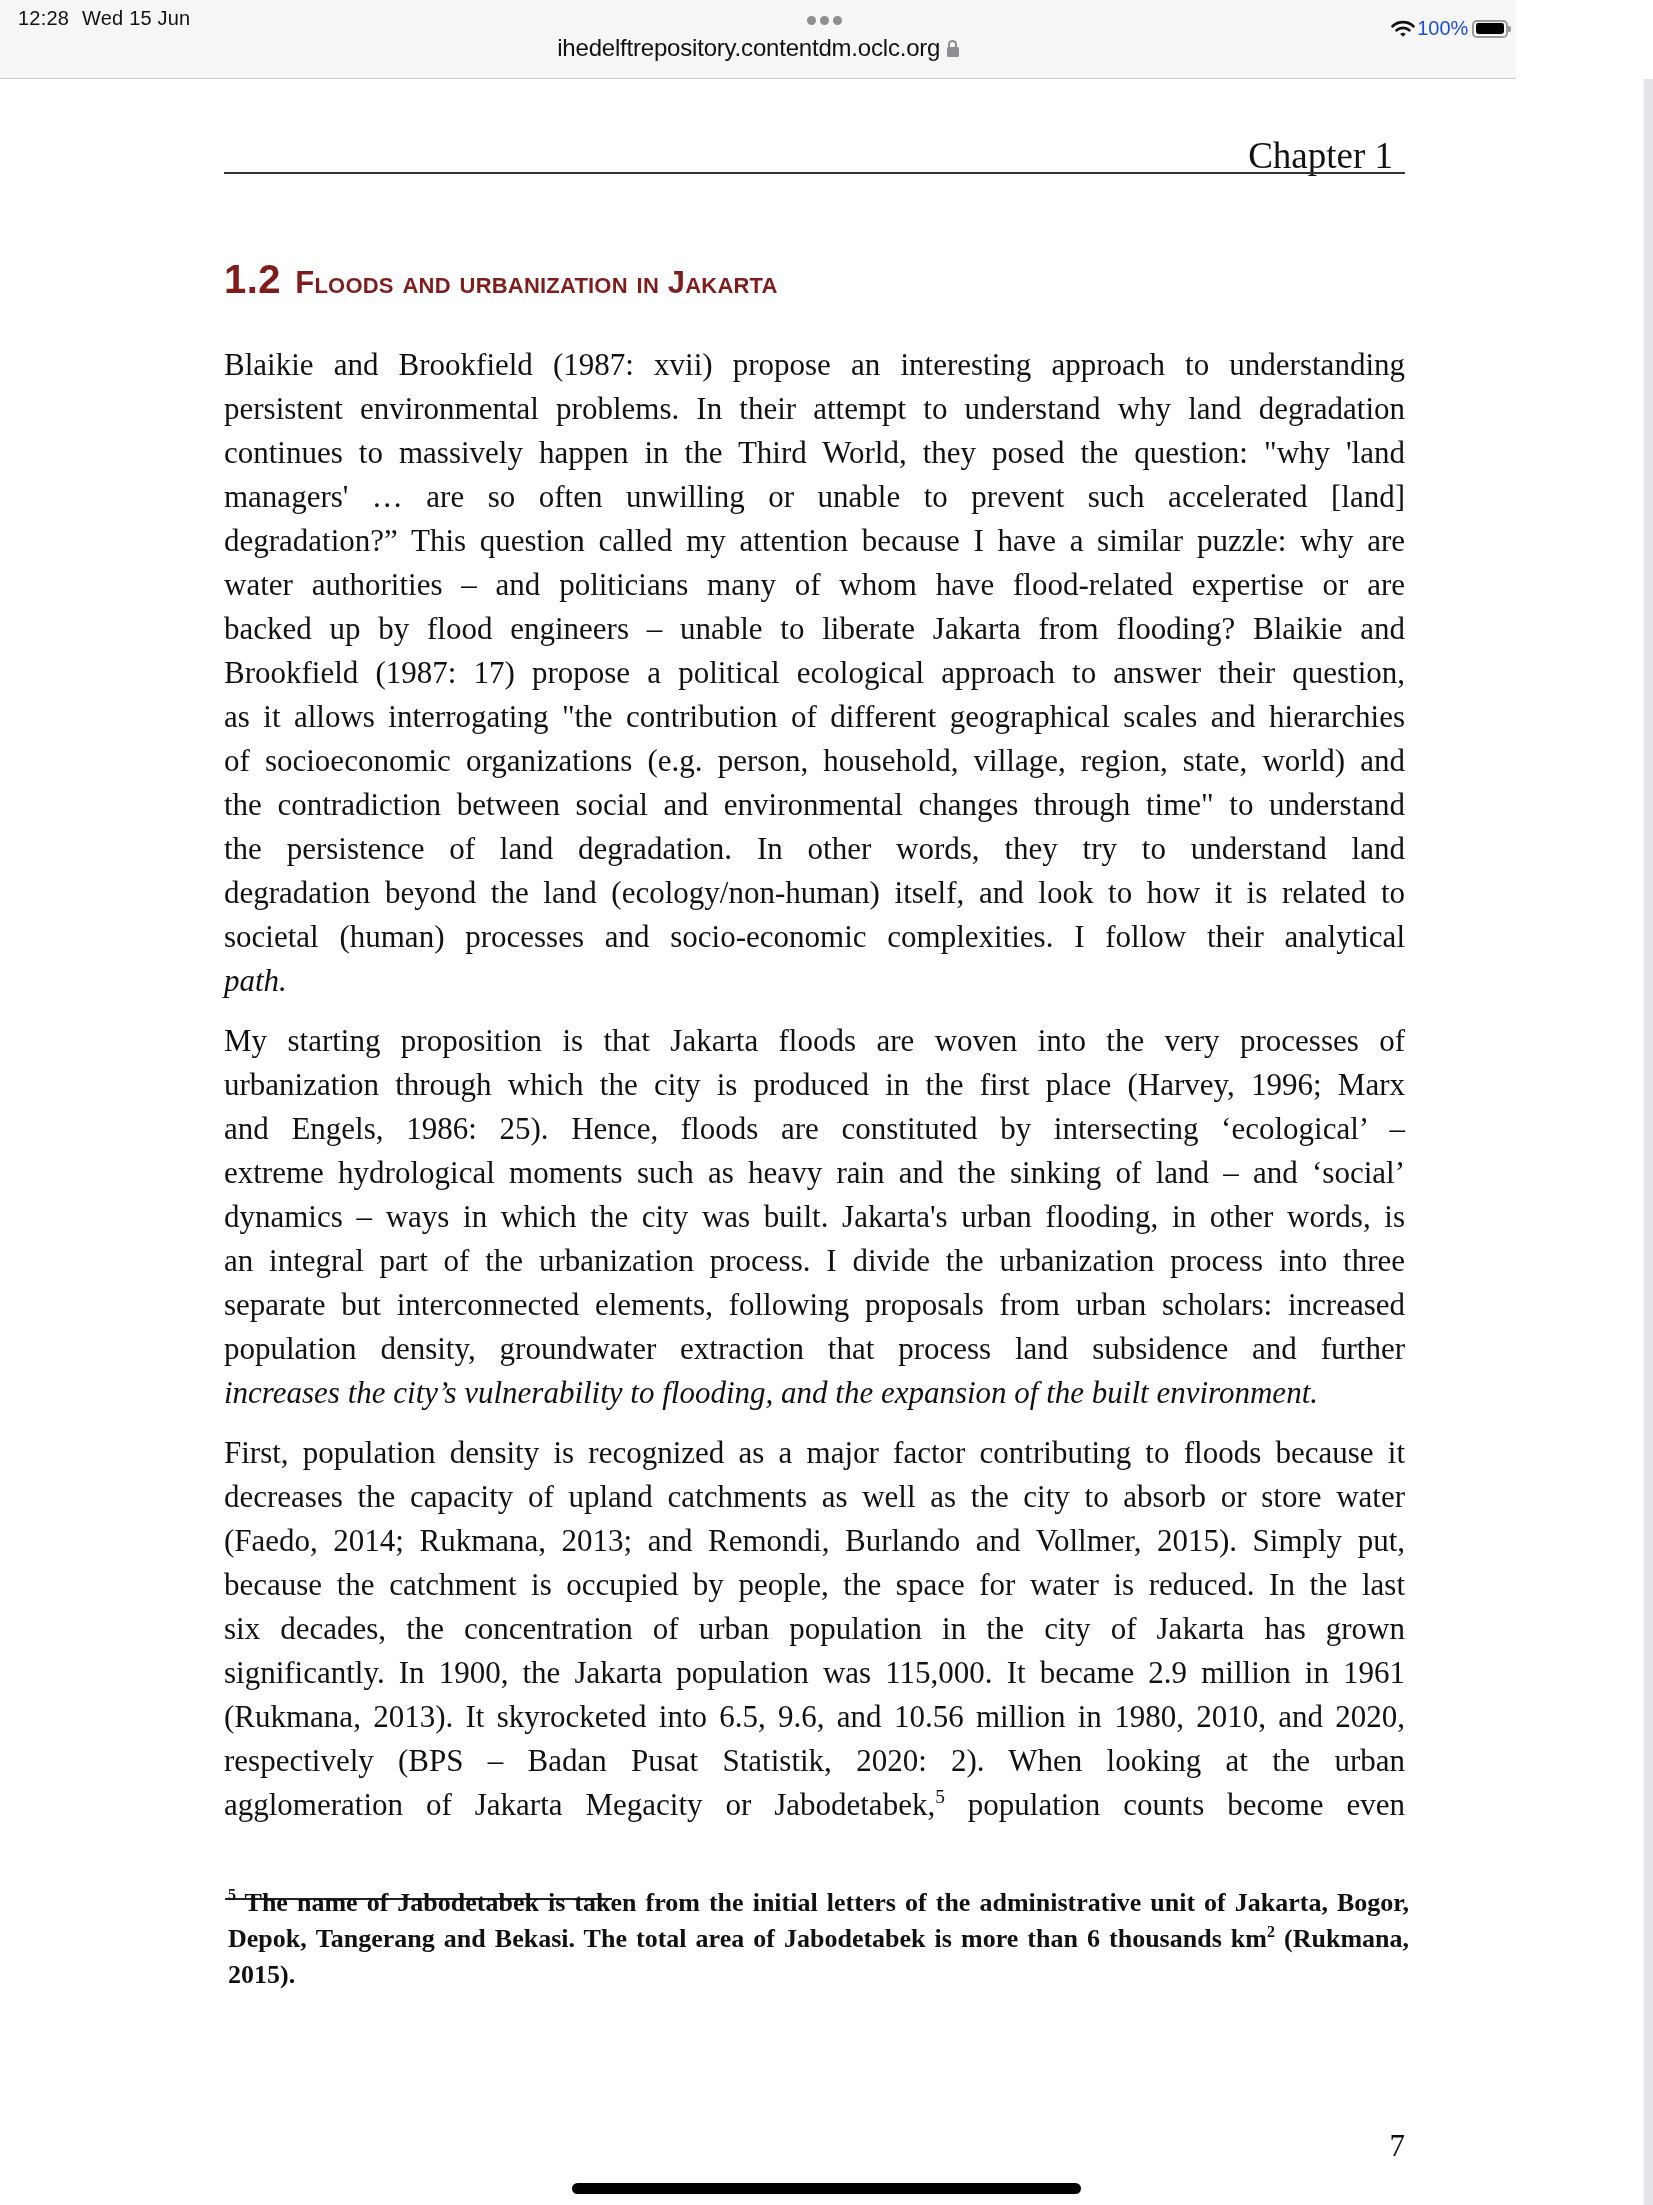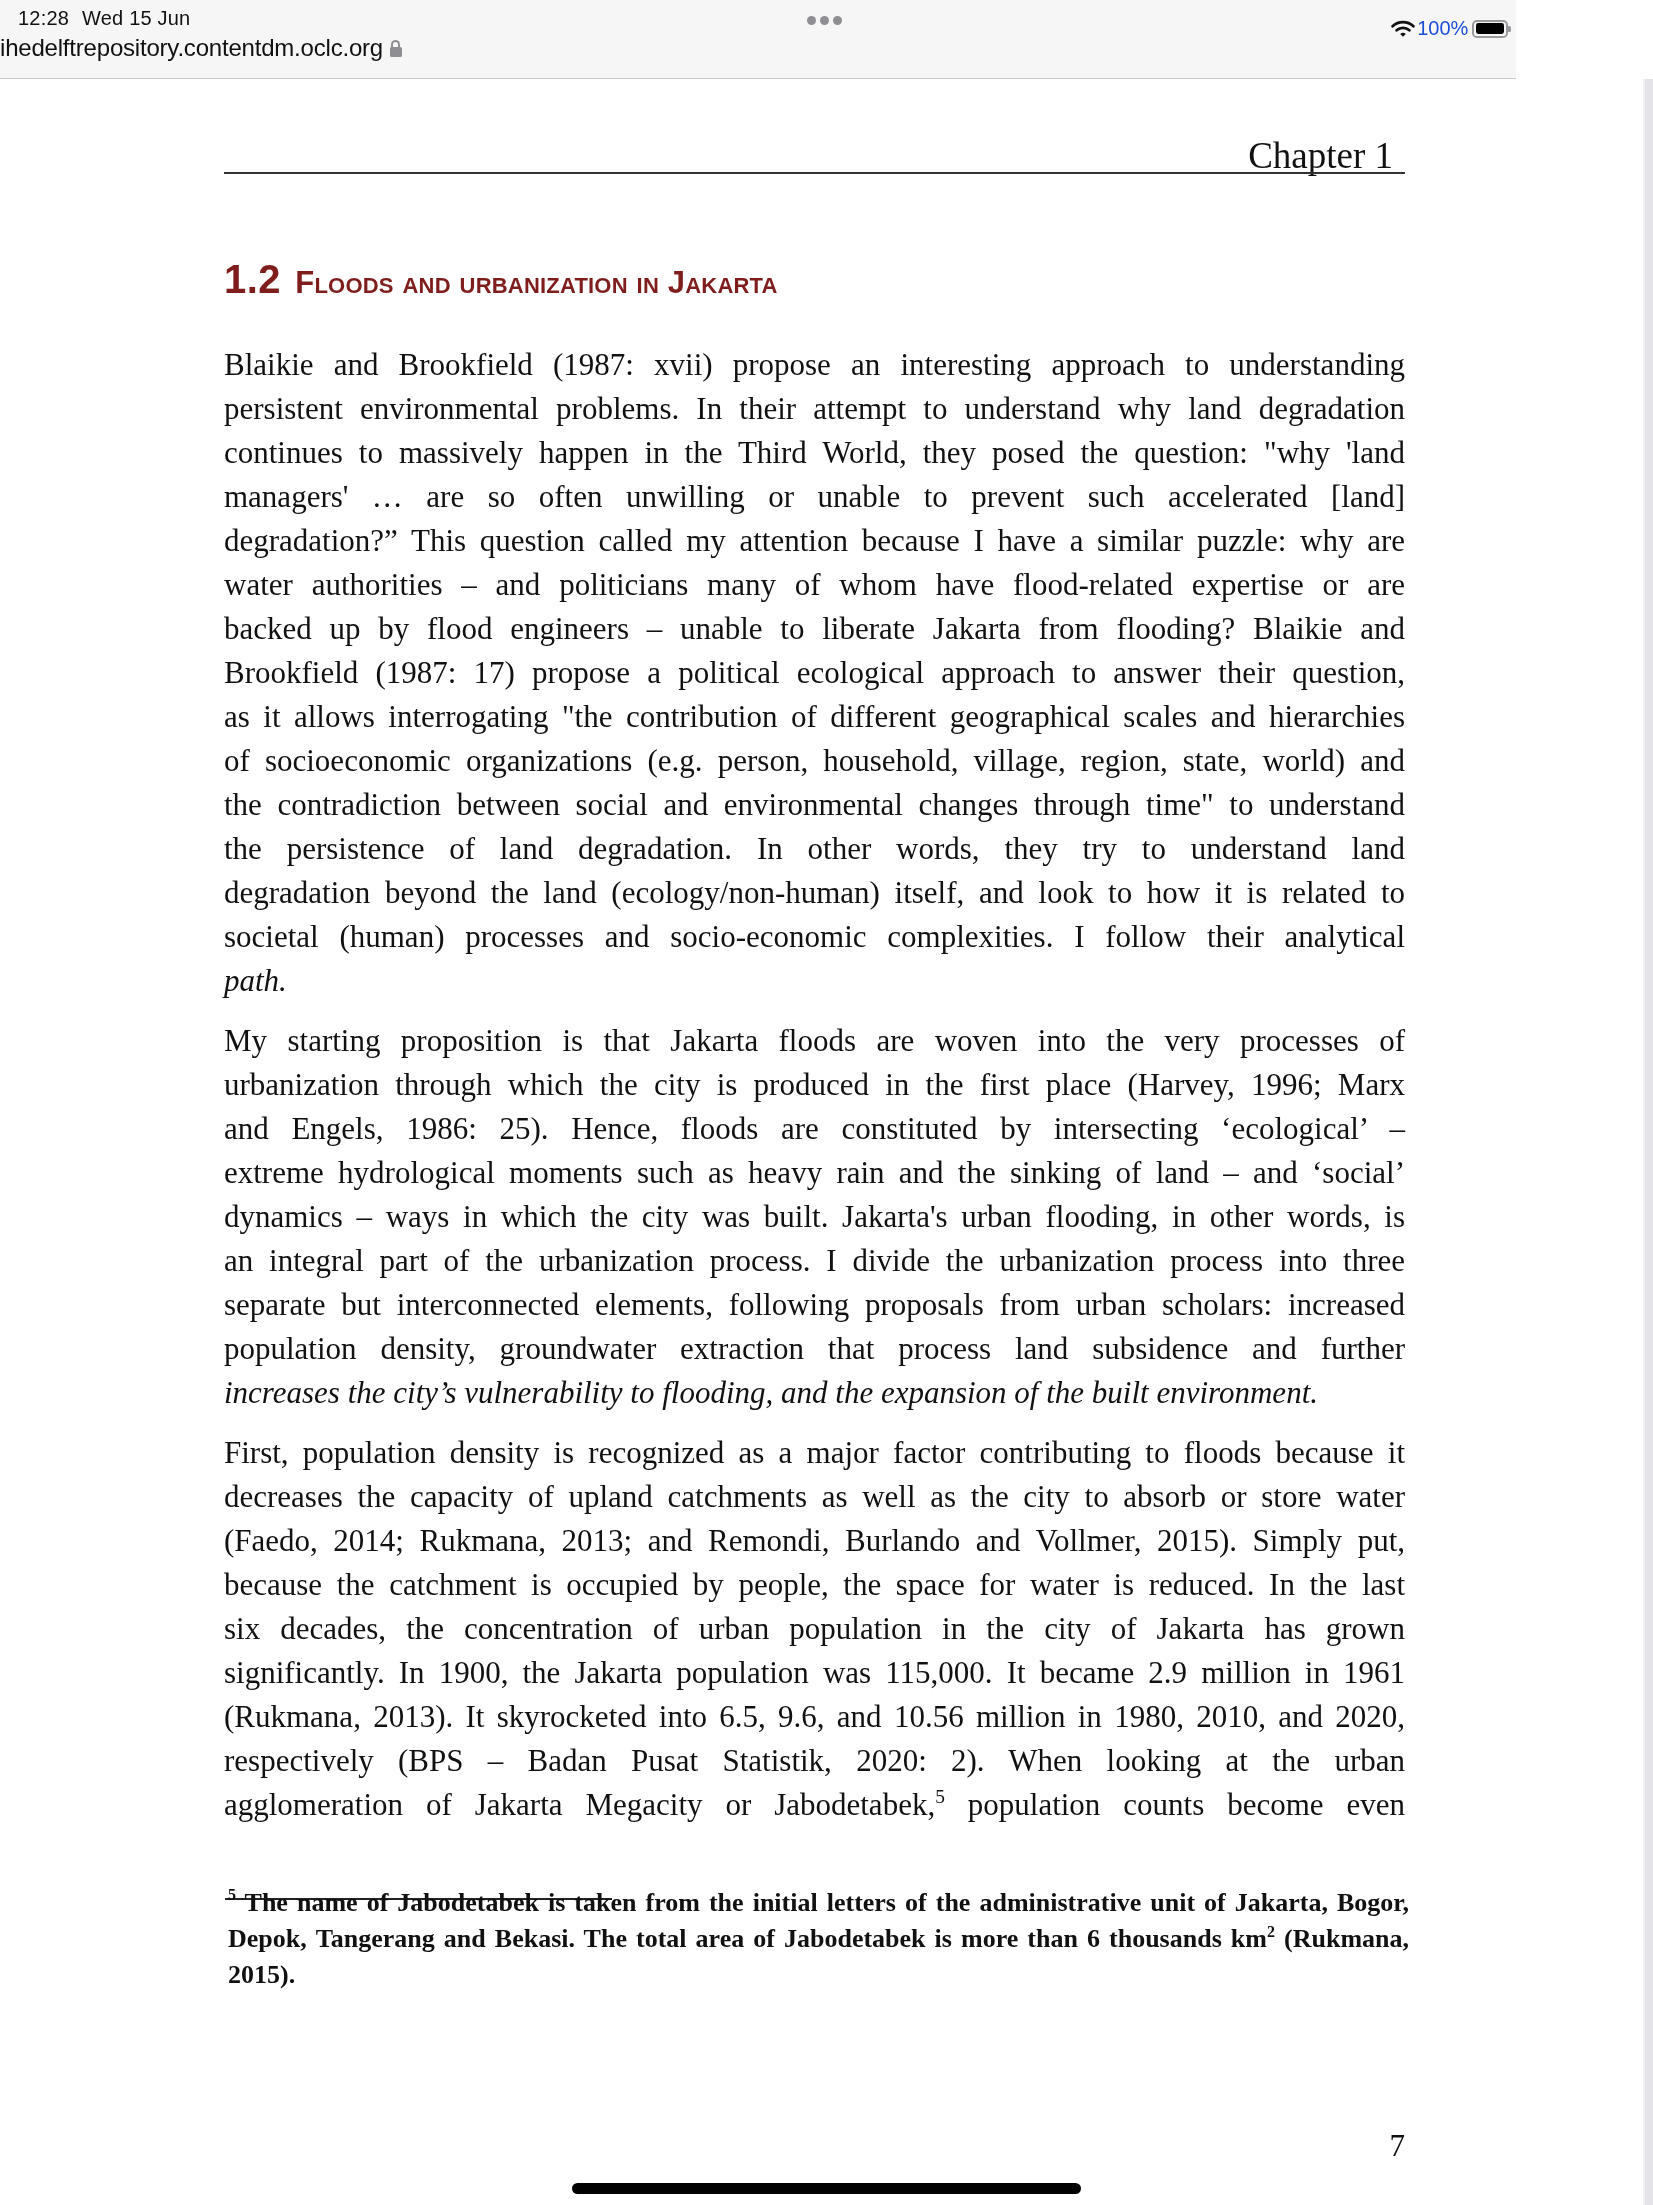--- a/index.html
+++ b/index.html
@@ -30,21 +30,21 @@
   .battery {
     width: 36px; height: 18px; border: 2px solid #9a9a9e; border-radius: 4.8px;
     box-sizing: border-box; padding: 1.6px; position: relative; margin-left: 1.6px;
   }
   .battery .fill { width: 100%; height: 100%; background: #000; border-radius: 2.4px; }
   .battery::after {
     content: ""; position: absolute; right: -4.8px; top: 4.8px; width: 2.4px; height: 5.7px;
     background: #9a9a9e; border-radius: 0 1.6px 1.6px 0;
   }
   .url-row {
-    position: absolute; left: 0; right: 0; top: 34px; text-align: left;
+    position: absolute; left: 0; right: 0; top: 34px; text-align: center;
     font-size: 24px; color: #111; letter-spacing: -0.2px;
   }
   .lock {
     display: inline-block; width: 12px; height: 18px; position: relative; margin-left: 6.5px;
     vertical-align: -1.6px;
   }
   .lock::before {
     content: ""; position: absolute; left: 1.6px; top: 0; width: 9px; height: 9.7px;
     border: 2.4px solid #8e8e93; border-bottom: none; border-radius: 5.7px 5.7px 0 0; box-sizing: border-box;
   }

